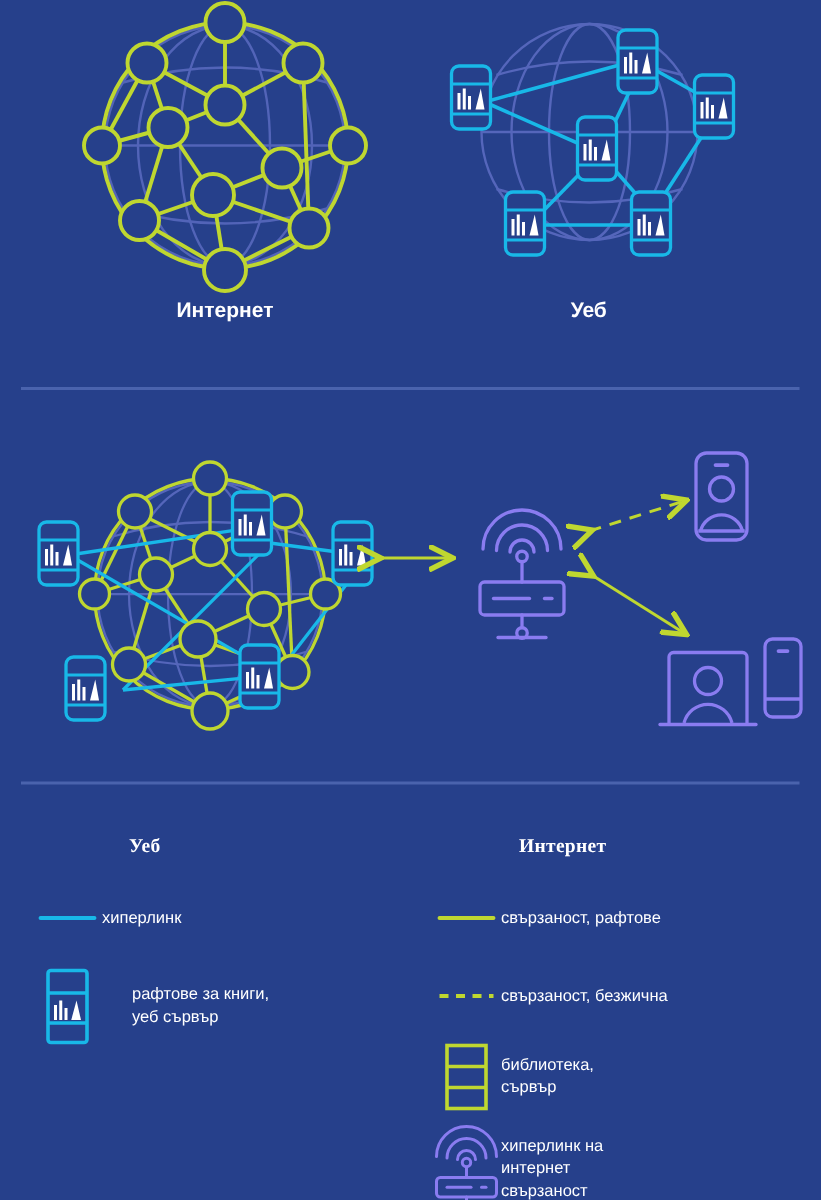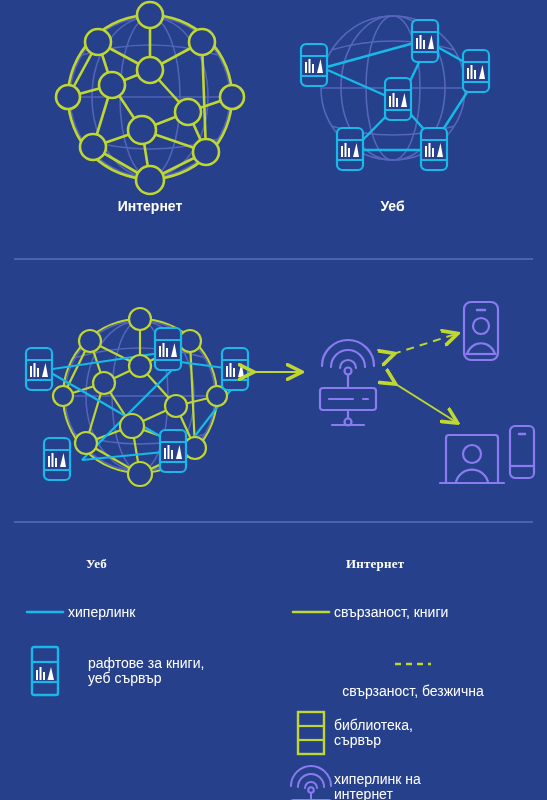--- a/index.html
+++ b/index.html
@@ -46,21 +46,21 @@
   .legend-icon {
     width: 46px;
     min-width: 46px;
     height: 40px;
     display: flex;
     align-items: center;
     justify-content: center;
   }
   .legend-label {
     color: #ffffff;
-    font-size: 14px;
+    font-size: 11px;
     line-height: 15px;
     font-family: "Liberation Sans", sans-serif;
     white-space: pre-line;
   }
   svg { display: block; overflow: visible; }
 </style>
 </head>
 <body>
 
 <div id="root">
@@ -419,24 +419,24 @@
 
   <div class="legend-col" style="left:288px; top:556px; width:250px;">
     <div class="legend-head" style="margin-left:58px;">Интернет</div>
 
     <div class="legend-row" style="margin-top:20px;">
       <div class="legend-icon">
         <svg width="40" height="10">
             <line x1="2" y1="5" x2="38" y2="5" stroke="#bfd730" stroke-width="2.6" stroke-linecap="round"></line>
           </svg>
       </div>
-      <div class="legend-label">свързаност, книги</div>
-    </div>
-
-    <div class="legend-row" style="margin-top:12px;flex-direction:column;">
+      <div class="legend-label">свързаност, рафтове</div>
+    </div>
+
+    <div class="legend-row" style="margin-top:12px;">
       <div class="legend-icon">
         <svg width="40" height="10">
             <line x1="2" y1="5" x2="38" y2="5" stroke="#bfd730" stroke-width="2.6" stroke-dasharray="6 5" stroke-linecap="butt"></line>
           </svg>
       </div>
       <div class="legend-label">свързаност, безжична</div>
     </div>
 
     <div class="legend-row" style="margin-top:10px;">
       <div class="legend-icon" style="height:48px;">

